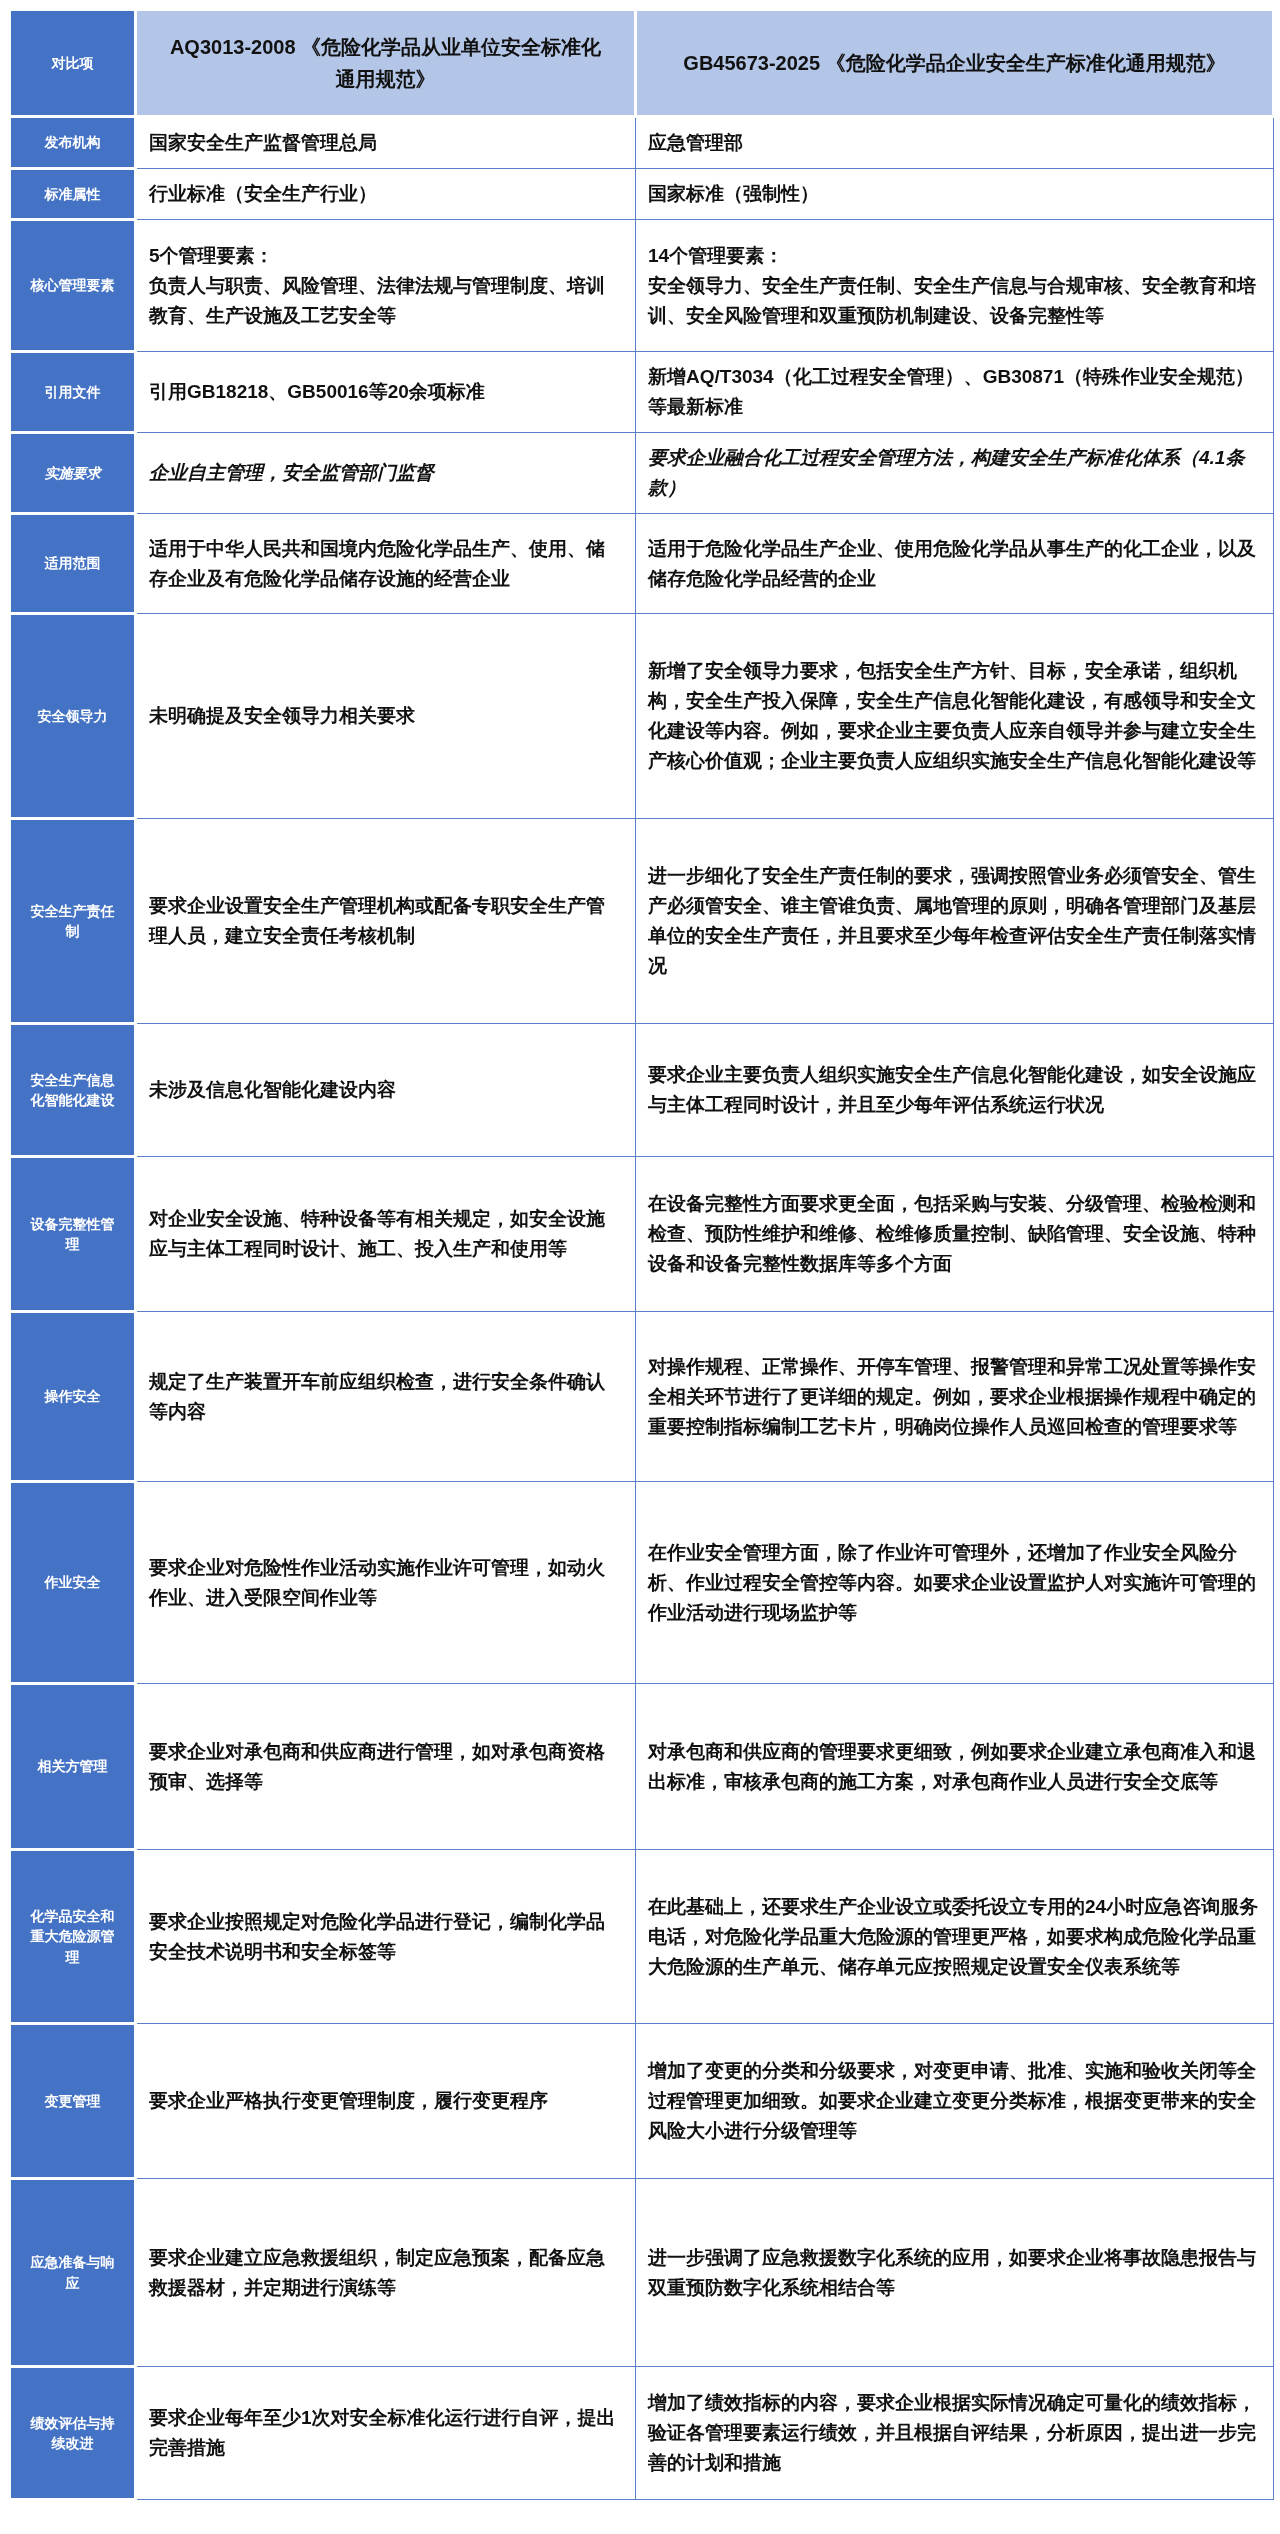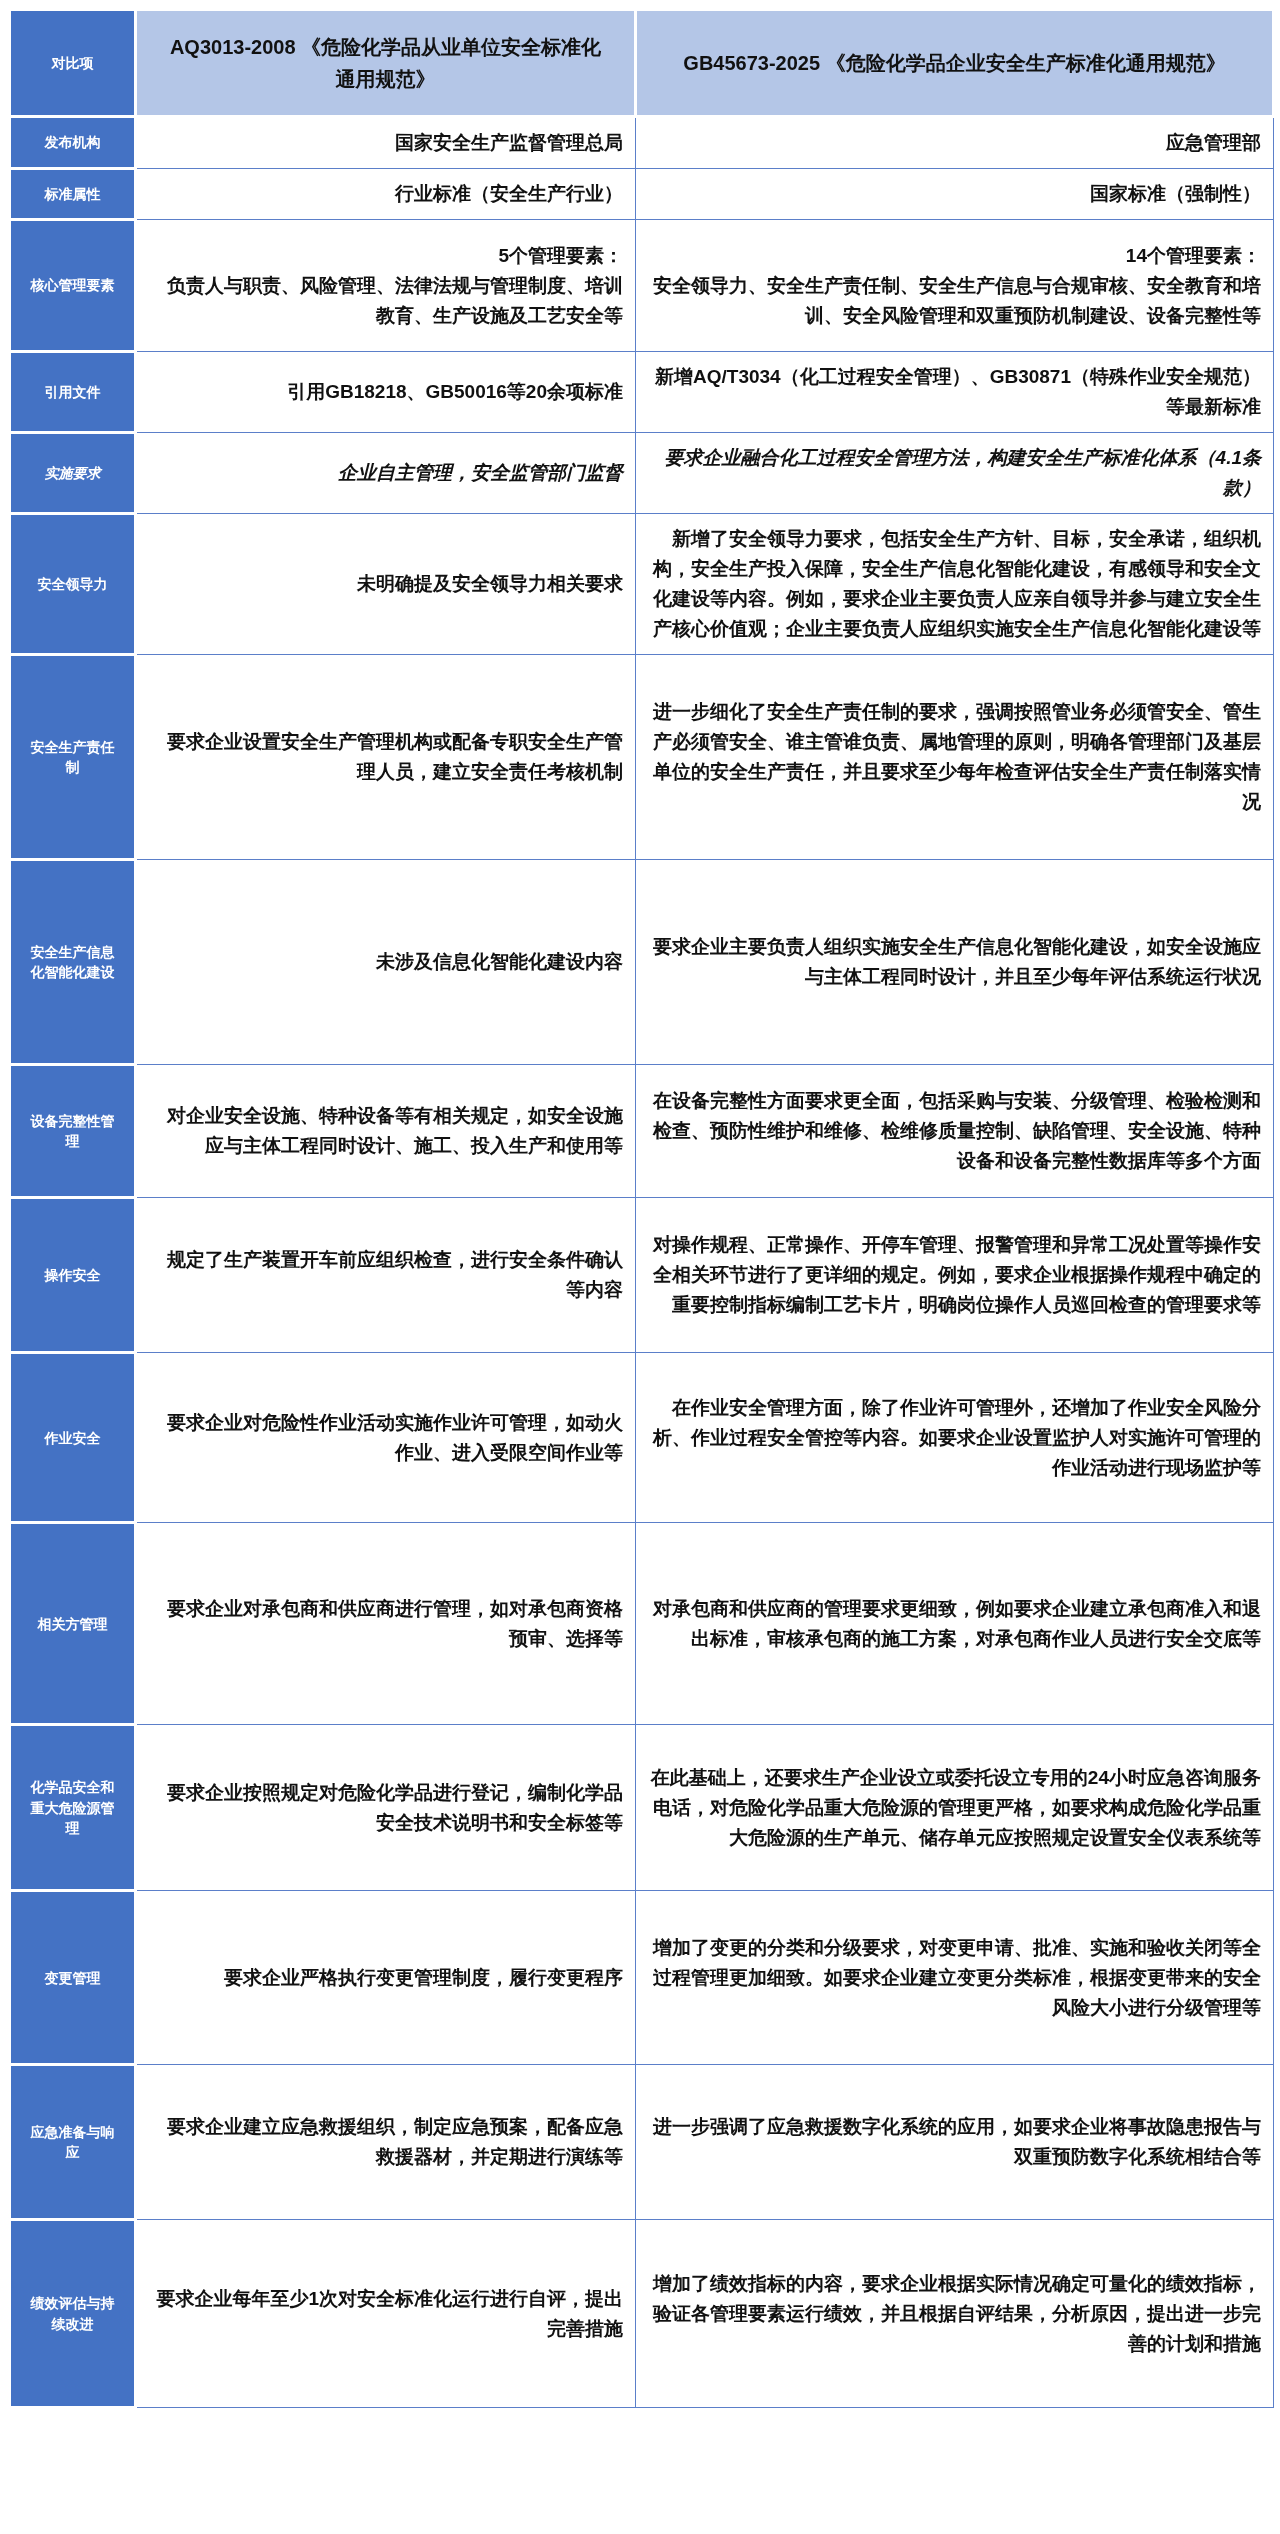--- a/index.html
+++ b/index.html
@@ -47,21 +47,21 @@
   }
   thead tr{height:107px;}
 
   
   tbody td{
     border:1px solid var(--grid);
     background:#ffffff;
     font-size:19px;
     font-weight:600;
     line-height:1.58;
-    text-align:right;
+    text-align:left;
     vertical-align:middle;
     padding:10px 12px;
     white-space:pre-line;
     box-sizing:border-box;
     word-break:break-word;
   }
 
   
   tbody tr:nth-child(1){height:44px;}
   tbody tr:nth-child(2){height:42px;}
@@ -120,20 +120,25 @@
         <th class="label-cell">引用文件</th>
         <td>引用GB18218、GB50016等20余项标准</td>
         <td>新增AQ/T3034（化工过程安全管理）、GB30871（特殊作业安全规范）等最新标准</td>
       </tr>
       <tr>
         <th class="label-cell">实施要求</th>
         <td>企业自主管理，安全监管部门监督</td>
         <td>要求企业融合化工过程安全管理方法，构建安全生产标准化体系（4.1条款）</td>
       </tr>
       <tr>
+        <th class="label-cell">适用范围</th>
+        <td>适用于中华人民共和国境内危险化学品生产、使用、储存企业及有危险化学品储存设施的经营企业</td>
+        <td>适用于危险化学品生产企业、使用危险化学品从事生产的化工企业，以及储存危险化学品经营的企业</td>
+      </tr>
+      <tr>
         <th class="label-cell">安全领导力</th>
         <td>未明确提及安全领导力相关要求</td>
         <td>新增了安全领导力要求，包括安全生产方针、目标，安全承诺，组织机构，安全生产投入保障，安全生产信息化智能化建设，有感领导和安全文化建设等内容。例如，要求企业主要负责人应亲自领导并参与建立安全生产核心价值观；企业主要负责人应组织实施安全生产信息化智能化建设等</td>
       </tr>
       <tr>
         <th class="label-cell">安全生产责任制</th>
         <td>要求企业设置安全生产管理机构或配备专职安全生产管理人员，建立安全责任考核机制</td>
         <td>进一步细化了安全生产责任制的要求，强调按照管业务必须管安全、管生产必须管安全、谁主管谁负责、属地管理的原则，明确各管理部门及基层单位的安全生产责任，并且要求至少每年检查评估安全生产责任制落实情况</td>
       </tr>
       <tr>

